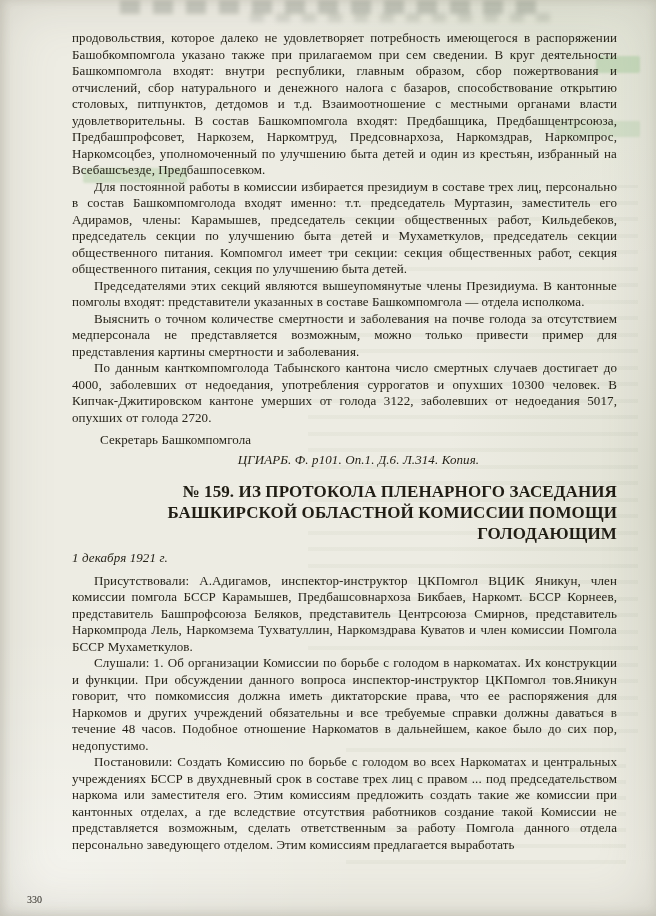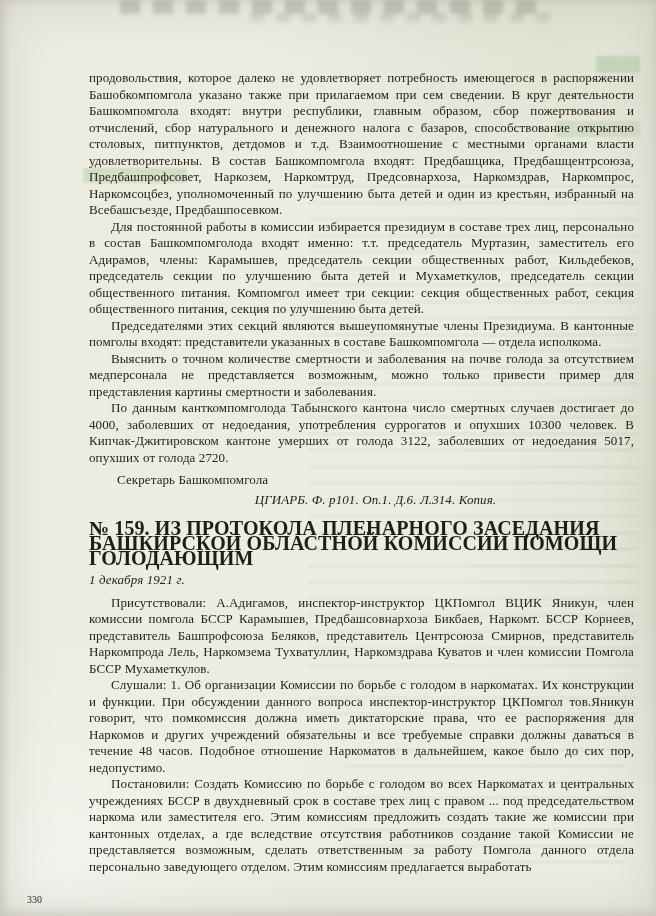--- a/index.html
+++ b/index.html
@@ -54,47 +54,46 @@
     filter: blur(0.6px);
   }
   .ghost-lines-2 {
     right: 30px; bottom: 40px; width: 280px; height: 130px;
     background: repeating-linear-gradient(0deg, transparent 0 12px, rgba(118,134,102,0.06) 12px 16px);
     filter: blur(0.7px);
   }
 
   .text-block {
     position: absolute;
-    left: 89px; top: 30px; width: 545px;
+    left: 72px; top: 30px; width: 545px;
     font-size: 13px; line-height: 16.5px;
     text-align: justify;
     letter-spacing: 0.1px;
-    margin-top: 40px;
   }
   .text-block p { margin: 0; text-indent: 22px; }
   .text-block p.noindent { text-indent: 0; }
 
   .signature {
     margin-top: 6px !important;
     margin-left: 28px !important;
     text-indent: 0 !important;
     text-align: left !important;
   }
   .citation {
     margin-top: 3px !important;
     margin-left: 28px !important;
     text-indent: 0 !important;
     text-align: center;
     font-style: italic;
   }
   .doc-heading {
     margin: 13px 0 6px 0;
-    font-size: 20px; line-height: 15px;
+    font-size: 17px; line-height: 21px;
     font-weight: bold;
-    text-align: left;
+    text-align: right;
     text-indent: 0;
     color: #201d14;
   }
   .doc-date {
     text-align: left;
     text-indent: 0 !important;
     font-style: italic;
     margin: 2px 2px 6px 0 !important;
   }
   .page-number {

